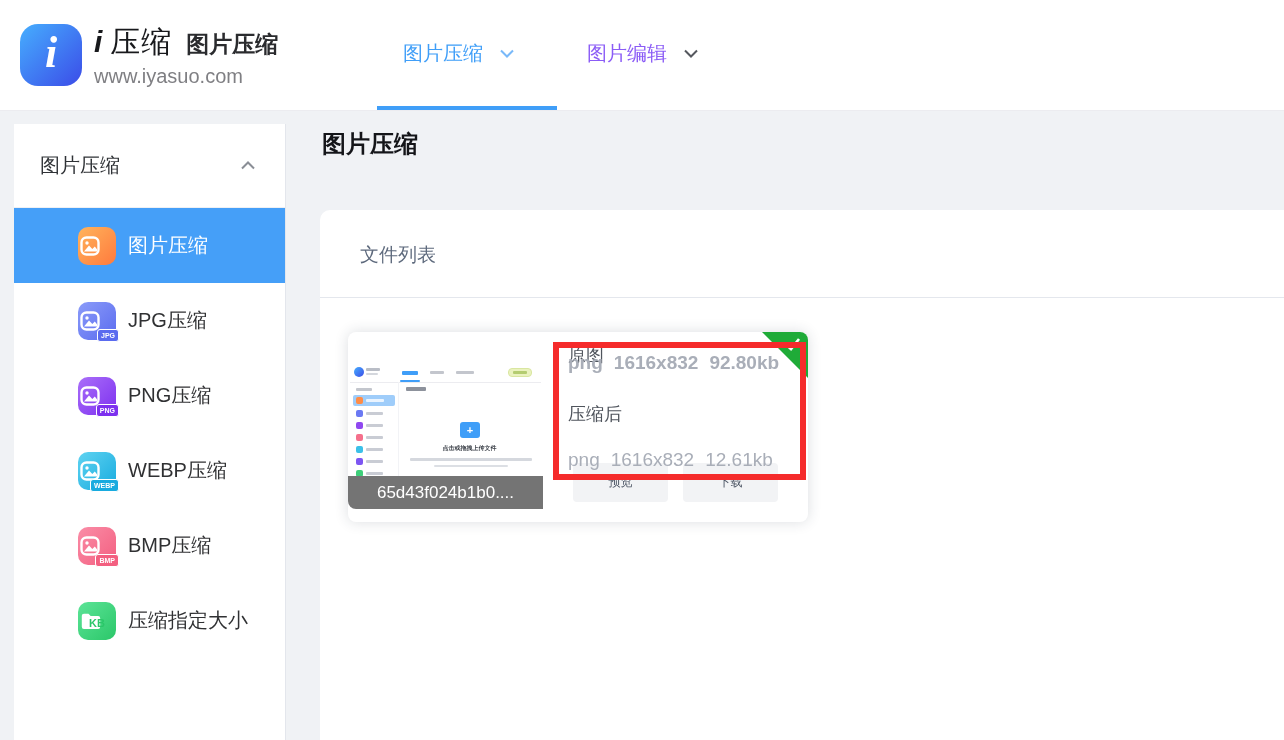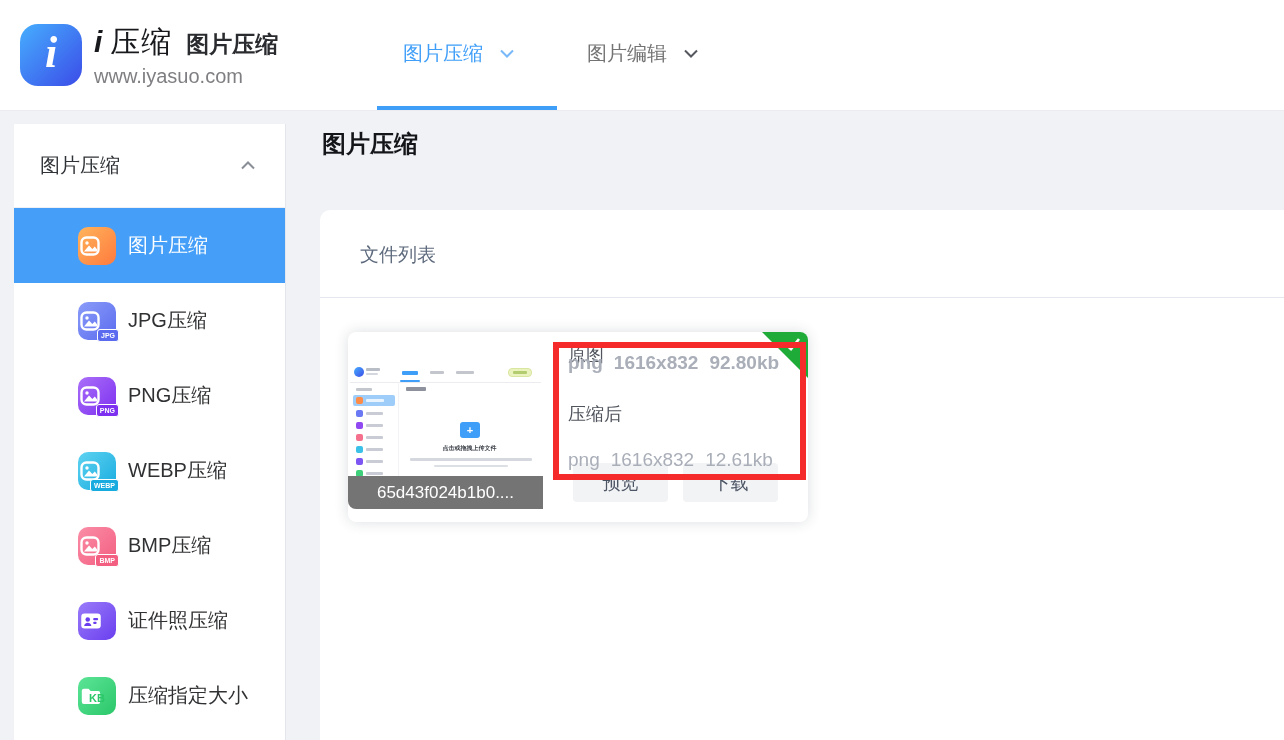--- a/index.html
+++ b/index.html
@@ -12,21 +12,21 @@
   .logo { width:62px; height:62px; border-radius:18px; background:linear-gradient(135deg,#46aefe,#3b4ce8);
           display:flex; align-items:center; justify-content:center; }
   .logo span { color:#fff; font-family:"Liberation Serif", serif; font-style:italic; font-weight:bold; font-size:44px; line-height:1; padding-bottom:4px;}
   .brand-text { margin-left:12px; }
   .brand-line1 { display:flex; align-items:baseline; }
   .brand-line1 .b-i { font-style:italic; font-weight:bold; font-size:30px; color:#18191c; margin-right:8px; }
   .brand-line1 .b-name { font-weight:normal; font-size:30px; color:#18191c; letter-spacing:1px; }
   .brand-line1 .b-product { font-size:23px; color:#2a2b2e; margin-left:14px; font-weight:600; }
   .brand-line2 { font-size:20px; color:#7f7f83; margin-top:2px; }
 
-  .nav-item { position:absolute; top:38px; height:30px; display:flex; align-items:center; gap:17px; cursor:pointer; font-size:20px; color:#737373; }
+  .nav-item { position:absolute; top:38px; height:30px; display:flex; align-items:center; gap:17px; cursor:pointer; font-size:20px; color:#8b5cf6; }
   .nav-item.active { color:#3f9ef8; }
   .nav-underline { position:absolute; left:377px; top:106px; width:180px; height:4px; background:#3f9ef8; }
   .chev { width:14px; height:9px; display:inline-block; }
 
   
   .sidebar { position:absolute; left:14px; top:124px; width:272px; height:616px; background:#fff;
              border-right:1px solid #e3e6ec; }
   .side-head { height:84px; display:flex; align-items:center; padding:0 30px 0 26px; justify-content:space-between;
                border-bottom:1px solid #eef0f4; cursor:pointer; }
   .side-head-label { font-size:20px; color:#2f3236; }
@@ -76,21 +76,21 @@
             color:#fff; font-size:11px; font-weight:bold; display:flex; align-items:center; justify-content:center; line-height:1; }
   .m-upload-text { position:absolute; left:48px; top:82px; width:143px; text-align:center; font-size:6px; font-weight:bold; color:#3a3f47; }
   .m-sidebar-line { position:absolute; left:48px; top:20px; width:1px; height:108px; background:#f2f3f6; }
 
   
   .info { position:absolute; left:220px; top:0; z-index:3; }
   .info-label { position:absolute; left:0; font-size:18px; color:#4f545c; white-space:nowrap; }
   .info-value { position:absolute; left:0; font-size:19px; color:#a9aeb8; white-space:nowrap; }
   .info-value span { margin-right:11px; }
   .card-btn { position:absolute; top:131px; width:95px; height:39px; background:#f2f3f5; border:none; border-radius:4px;
-              font-size:18px; color:#4c5564; cursor:pointer; font-family:"Liberation Sans",sans-serif; display:flex; align-items:center; justify-content:center; }
+              font-size:12px; color:#4c5564; cursor:pointer; font-family:"Liberation Sans",sans-serif; display:flex; align-items:center; justify-content:center; }
 </style>
 </head>
 <body>
 
 <div class="header">
   <div class="brand">
     <div class="logo">
         <span>i</span>
       </div>
     <div class="brand-text">
@@ -179,32 +179,20 @@
       <svg viewBox="0 0 24 24" width="24" height="24">
           <rect x="3.5" y="3.5" width="17" height="17" rx="5" fill="none" stroke="#fff" stroke-width="2.4"></rect>
           <circle cx="9" cy="9" r="1.7" fill="#fff"></circle>
           <path d="M6 17.5 L11 11.6 L14.3 15 L16.8 12.6 L19 15.2 V17.5 Z" fill="#fff"></path>
         </svg>
       <span class="badge">BMP</span>
     </div>
     <span class="menu-label">BMP压缩</span>
   </div>
 
-  <div class="menu-item">
-    <div class="app-icon" style="--c1: #9a7cf9; --c2: #6a3eef;">
-      <svg viewBox="0 0 24 24" width="26" height="26">
-          <rect x="3" y="5" width="18" height="14" rx="3" fill="#fff"></rect>
-          <circle cx="9" cy="10.6" r="2.1" fill="#6a3eef"></circle>
-          <path d="M5.7 16.6 c0-1.9 1.5-3.1 3.3-3.1 s3.3 1.2 3.3 3.1 Z" fill="#6a3eef"></path>
-          <rect x="14" y="9.3" width="4.6" height="1.9" rx="0.9" fill="#6a3eef"></rect>
-          <rect x="14" y="12.8" width="3.2" height="1.9" rx="0.9" fill="#6a3eef"></rect>
-        </svg>
-    </div>
-    <span class="menu-label">证件照压缩</span>
-  </div>
 
   <div class="menu-item">
     <div class="app-icon" style="--c1: #5ce497; --c2: #2bc769;">
       <svg viewBox="0 0 24 24" width="26" height="26">
           <path d="M3.5 7.2 a2 2 0 0 1 2-2 h4.2 l2 2.2 h6.8 a2 2 0 0 1 2 2 v8 a2 2 0 0 1 -2 2 h-13 a2 2 0 0 1 -2-2 Z" fill="#fff"></path>
         </svg>
       <span class="folder-kb">KB</span>
     </div>
     <span class="menu-label">压缩指定大小</span>
   </div>

